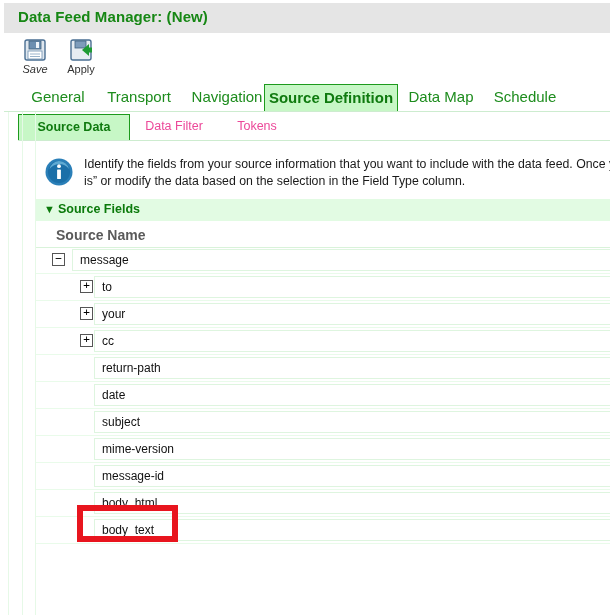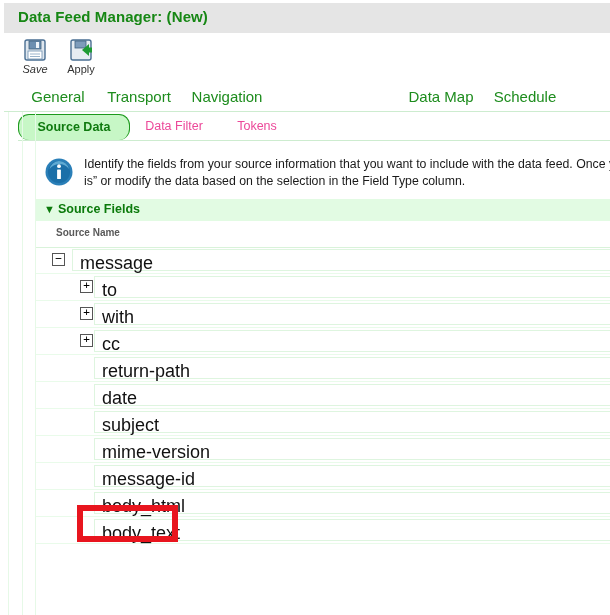--- a/index.html
+++ b/index.html
@@ -189,21 +189,21 @@
     left: 36px;
     top: 223px;
     right: 0;
     height: 24px;
     border-bottom: 1px solid #d9f3da;
   }
   .col-hdr .chtext {
     position: absolute;
     left: 20px;
     top: 4px;
-    font-size: 10px;
+    font-size: 14px;
     font-weight: bold;
     color: #5a5a5a;
   }
 
   
   .tree {
     position: absolute;
     left: 36px;
     top: 247px;
     right: 0;
@@ -233,21 +233,21 @@
     height: 22px;
     right: -40px;
     border: 1px solid #def5df;
     box-sizing: border-box;
     background: #ffffff;
   }
   .trow .cellbox span {
     position: absolute;
     left: 7px;
     top: 3px;
-    font-size: 18px;
+    font-size: 12px;
     color: #111111;
   }
 
   
   .redbox {
     position: absolute;
     left: 77px;
     top: 505px;
     width: 101px;
     height: 37px;
@@ -291,26 +291,27 @@
     <span class="tlabel">Apply</span>
   </div>
 
 
 </div>
 
 <div class="tabrow">
   <div class="tab" style="left:18px;  width:72px;">General</div>
   <div class="tab" style="left:94px;  width:82px;">Transport</div>
   <div class="tab" style="left:180px; width:86px;">Navigation</div>
+  <div class="tab active" style="left:260px; width:134px;">Source Definition</div>
   <div class="tab" style="left:398px; width:78px;">Data Map</div>
   <div class="tab" style="left:482px; width:78px;">Schedule</div>
 </div>
 
 <div class="subtabrow">
-  <div class="subtab active" style="left:0px;   width:112px;border-radius:11px;">Source Data</div>
+  <div class="subtab active" style="left:0px;   width:112px;">Source Data</div>
   <div class="subtab" style="left:116px; width:80px;">Data Filter</div>
   <div class="subtab" style="left:206px; width:66px;">Tokens</div>
 </div>
 
 <div class="vline" id="vline1"></div>
 <div class="vline" id="vline2"></div>
 <div class="vline" id="vline3"></div>
 
 <div class="infobox">
   <span class="info-icon">
@@ -346,21 +347,21 @@
     </div>
     <div class="trow">
       <div class="toggle" style="left: 44px;">+</div>
       <div class="cellbox" style="left: 58px;">
         <span>to</span>
       </div>
     </div>
     <div class="trow">
       <div class="toggle" style="left: 44px;">+</div>
       <div class="cellbox" style="left: 58px;">
-        <span>with</span>
+        <span>your</span>
       </div>
     </div>
     <div class="trow">
       <div class="toggle" style="left: 44px;">+</div>
       <div class="cellbox" style="left: 58px;">
         <span>cc</span>
       </div>
     </div>
     <div class="trow">
       <div class="cellbox" style="left: 58px;">

